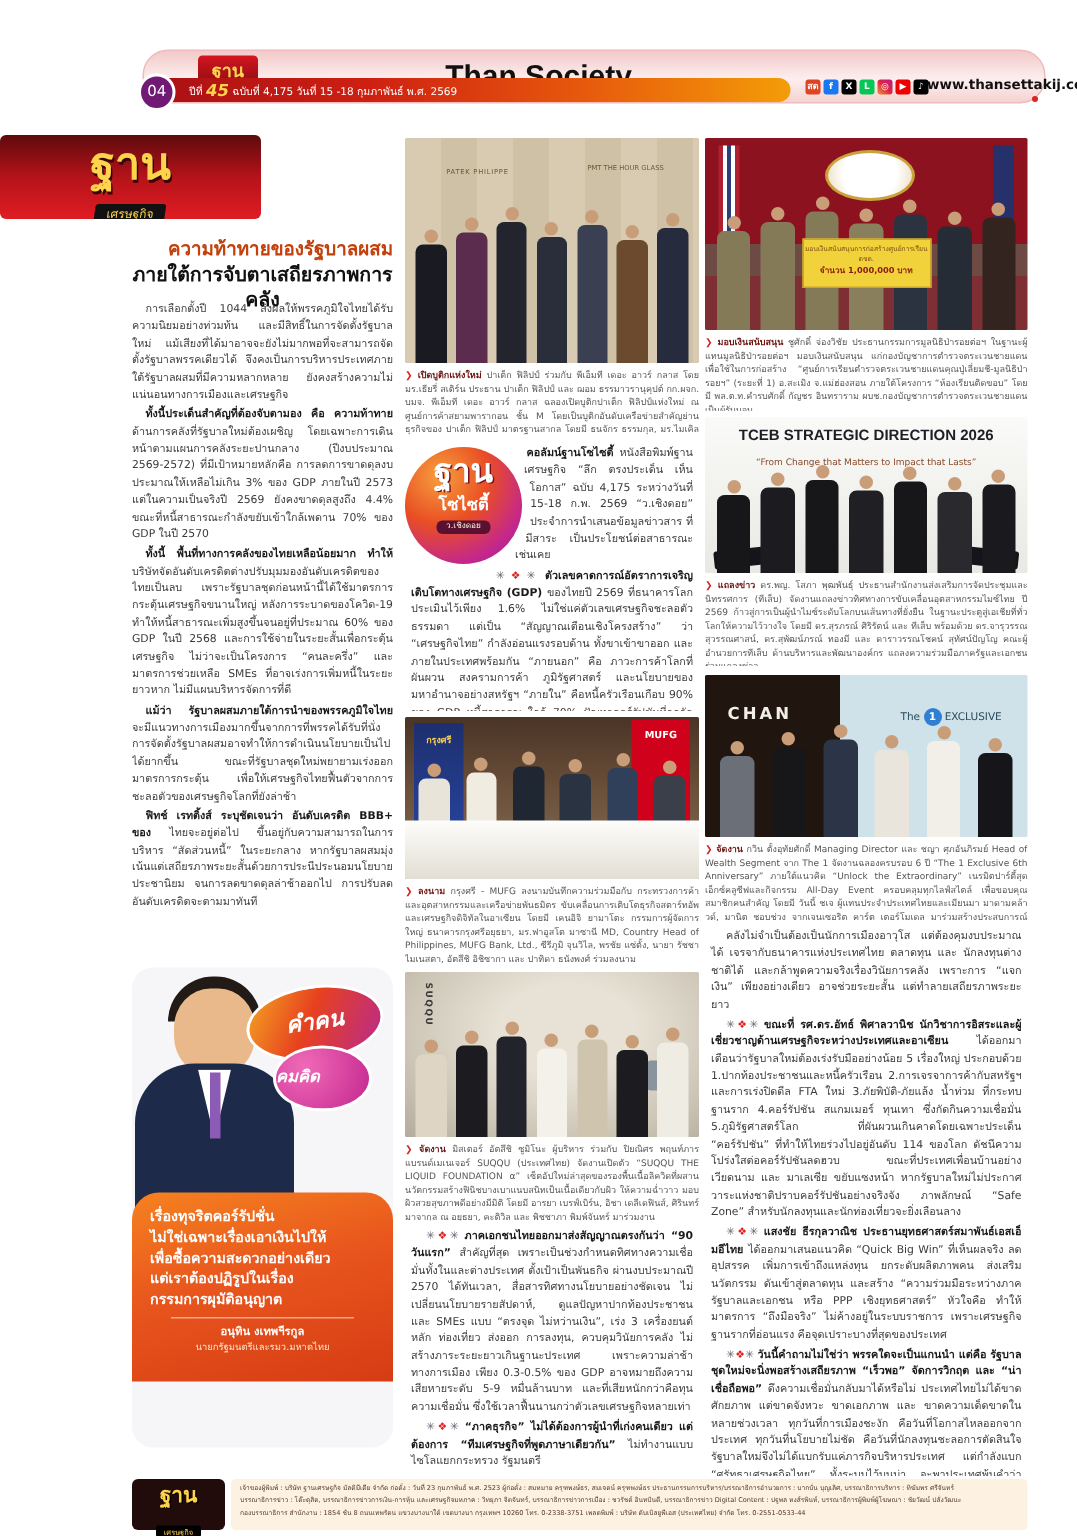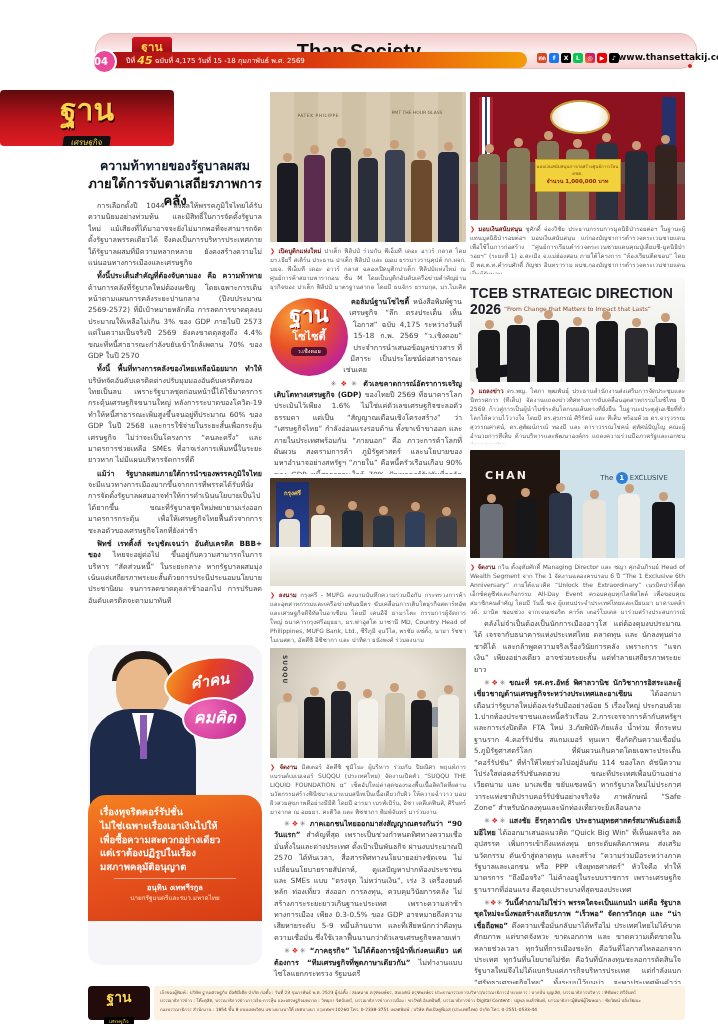--- a/index.html
+++ b/index.html
@@ -10,40 +10,40 @@
   .hdr-band{position:absolute;left:95px;top:33px;width:600px;height:34px;border-radius:17px;
     background:linear-gradient(180deg,#f3c9c9,#fdeeee 55%,#f6d2d2);border:1px solid #eebcbc;}
   .hdr-title{position:absolute;left:0;right:0;top:40px;text-align:center;
     font-family:"Liberation Sans",sans-serif;font-size:20px;font-weight:bold;color:#111;}
   .mini-logo{position:absolute;left:132px;top:37px;width:40px;height:20px;border-radius:3px;
     background:linear-gradient(180deg,#d41520,#8d0d12);color:#ffd44d;font-weight:bold;
     font-size:12px;text-align:center;line-height:20px;}
   .hdr-pill{position:absolute;left:95px;top:52px;width:432px;height:16px;border-radius:9px;
     background:linear-gradient(90deg,#a80f15,#ce2012 35%,#e85d0c 70%,#f39d07);}
   .page-badge{position:absolute;left:92px;top:49px;width:21px;height:21px;border-radius:50%;
-    background:#ec4899;border:2px solid #fff;color:#fff;font-weight:bold;font-size:10px;
-    text-align:left;line-height:21px;z-index:3;}
+    background:#701a75;border:2px solid #fff;color:#fff;font-weight:normal;font-size:10px;
+    text-align:center;line-height:21px;z-index:3;}
   .edition{position:absolute;left:126px;top:54px;color:#fff;font-size:7px;z-index:3;white-space:nowrap;}
   .edition .big{color:#ffd salmon;color:#ffd44d;font-style:italic;font-weight:bold;font-size:11px;vertical-align:-1px;}
   .social-row{position:absolute;left:537px;top:53px;display:flex;gap:2px;z-index:3;}
   .soc{width:10px;height:10px;border-radius:2px;color:#fff;font-size:6px;font-weight:bold;
     text-align:center;line-height:10px;display:inline-block;overflow:hidden;}
   .soc.live-icon{background:#d42;} .soc.facebook-icon{background:#1877f2;}
   .soc.x-icon{background:#000;} .soc.line-icon{background:#06c755;}
   .soc.instagram-icon{background:linear-gradient(45deg,#f09433,#dc2743,#bc1888);}
   .soc.youtube-icon{background:#e00;} .soc.tiktok-icon{background:#000;}
   .website{position:absolute;left:618px;top:52px;font-size:9px;font-weight:bold;color:#111;}
   .red-dot{position:absolute;left:688px;top:64px;width:4px;height:4px;border-radius:50%;background:#d22;}
   .l-logo{top:90px;height:56px;border-radius:4px;overflow:hidden;position:absolute;width:174px;
     background:linear-gradient(180deg,#5e0a0c,#b5131a 50%,#e01c23);text-align:center;}
   .l-logo .big{font-size:30px;font-weight:bold;color:#ffd44d;line-height:40px;text-shadow:1px 2px 0 #3a0506;}
   .l-logo .tag{display:inline-block;background:#111;color:#ffd44d;font-size:8px;padding:0 8px;
     border-radius:2px;transform:skewX(-8deg);margin-top:-6px;}
   .headline{position:absolute;top:158px;width:174px;text-align:center;left:88px;}
-  .headline .h1{color:#0f172a;font-size:12.5px;font-weight:bold;line-height:1.35;}
+  .headline .h1{color:#c2410c;font-size:12.5px;font-weight:bold;line-height:1.35;text-align:right;}
   .headline .h2{color:#111;font-size:13px;font-weight:bold;line-height:1.35;}
   .l-body{position:absolute;left:88px;top:200px;width:174px;height:440px;overflow:hidden;
     font-size:7.2px;line-height:1.58;text-align:justify;color:#3b3b3b;}
   .l-body p{margin:0 0 2px;text-indent:9px;}
   
   .qcard{position:absolute;left:88px;top:645px;width:174px;height:320px;border-radius:14px;
     overflow:hidden;background:#f6f5f7;}
   .q-man{position:absolute;left:0;top:0;width:112px;height:172px;}
   .q-hair{position:absolute;left:24px;top:6px;width:62px;height:30px;border-radius:30px 30px 0 0;background:#221a16;}
   .q-face{position:absolute;left:28px;top:14px;width:54px;height:58px;border-radius:45%;background:#e9b98c;}
@@ -51,21 +51,21 @@
   .q-shirt{position:absolute;left:44px;top:68px;width:22px;height:46px;background:#fff;
     clip-path:polygon(0 0,100% 0,50% 100%);}
   .q-tie{position:absolute;left:52px;top:70px;width:7px;height:44px;background:#8b5bb5;}
   .q-badge{position:absolute;right:4px;top:8px;width:96px;height:96px;z-index:4;}
   .q-blob1{position:absolute;right:2px;top:4px;width:88px;height:46px;border-radius:50%;
     transform:rotate(-8deg);background:linear-gradient(120deg,#f5a623,#e7411f 45%,#b72a8f);
     border:2px solid #fff;color:#fff;font-weight:bold;font-style:italic;font-size:15px;
     text-align:center;line-height:44px;}
   .q-blob2{position:absolute;right:10px;top:44px;width:62px;height:40px;border-radius:50%;
     background:radial-gradient(circle at 30% 30%,#f06ab8,#c3268e);border:2px solid #fff;
-    color:#fff;font-weight:bold;font-style:italic;font-size:16px;text-align:center;line-height:38px;}
+    color:#fff;font-weight:bold;font-style:italic;font-size:11px;text-align:left;line-height:38px;}
   .q-bubble{position:absolute;left:0;top:150px;width:174px;height:126px;
     background:linear-gradient(165deg,#f58220,#e8551d 45%,#d63c14);border-radius:18px 18px 0 0;z-index:3;}
   .q-lines{padding:10px 10px 0 12px;color:#fff;font-weight:bold;font-size:9.5px;line-height:1.45;}
   .q-author{margin-top:4px;text-align:center;color:#fff;border-top:1px solid rgba(255,255,255,.5);
     width:70%;margin-left:15%;padding-top:2px;font-size:7.5px;font-weight:bold;}
   .q-title{text-align:center;color:#ffe3c8;font-size:6.3px;}
   .q-date{position:absolute;left:0;bottom:0;width:174px;height:36px;background:#0d0d0d;z-index:4;
     color:#fff;font-size:8.5px;line-height:36px;padding-left:16px;box-sizing:border-box;}
   
   .photo{position:absolute;overflow:hidden;border-radius:1px;}
@@ -84,22 +84,22 @@
   .crest{position:absolute;left:50%;top:6%;width:56px;height:30px;margin-left:-28px;border-radius:50%;
     background:radial-gradient(circle at 50% 45%,#fff 55%,#e9d8b8);border:2px solid #c9a23c;}
   .flag-l,.flag-r{position:absolute;top:4%;width:14px;height:70px;}
   .flag-l{left:4%;background:linear-gradient(90deg,#b02030 0 20%,#fff 20% 40%,#2d3f77 40% 60%,#fff 60% 80%,#b02030 80%);}
   .flag-r{right:4%;background:#26306b;}
   .cheque{position:absolute;left:30%;top:52%;width:40%;height:26%;background:#f2d23a;border:1px solid #caa52a;
     z-index:3;font-size:4.5px;color:#7a4a12;text-align:center;line-height:1.6;padding-top:3px;box-sizing:border-box;}
   .cheque b{color:#8a1a12;font-size:5.5px;}
   
   .ph-tceb{left:470px;top:278px;width:215px;height:104px;background:linear-gradient(180deg,#fafaf8,#e8e8e4);}
-  .tceb-title{position:absolute;left:0;right:0;top:7%;font-weight:bold;
-    font-size:14px;color:#1d1d26;font-family:"Liberation Sans",sans-serif;}
+  .tceb-title{position:absolute;left:0;right:0;top:7%;text-align:center;font-weight:bold;
+    font-size:10px;color:#1d1d26;font-family:"Liberation Sans",sans-serif;}
   .tceb-sub{position:absolute;left:0;right:0;top:26%;text-align:center;font-size:6px;color:#8a4a2a;}
   .spk{position:absolute;bottom:4%;width:34px;height:12px;background:#14141a;border-radius:2px;transform:rotate(-6deg);}
   .spk.r{right:3%;transform:rotate(6deg);} .spk.l{left:3%;}
   
   .ph-mufg{left:270px;top:478px;width:196px;height:108px;background:linear-gradient(180deg,#4a3426,#6b503a 45%,#857058);}
   .ban-blue{position:absolute;left:3%;top:4%;width:17%;height:66%;background:linear-gradient(180deg,#1d2f6e,#27429a);
     color:#ffd44d;font-size:6px;font-weight:bold;text-align:center;padding-top:6px;box-sizing:border-box;}
   .ban-red{position:absolute;right:3%;top:2%;width:20%;height:72%;background:#d0021b;color:#fff;
     font-size:6.5px;font-weight:bold;text-align:center;padding-top:6px;box-sizing:border-box;}
   .table{position:absolute;left:0;right:0;bottom:0;height:36%;background:linear-gradient(180deg,#fdfdfb,#e2ded3);z-index:3;}
@@ -195,21 +195,21 @@
     <div class="q-badge">
       <div class="q-blob1">คำคน</div>
       <div class="q-blob2">คมคิด</div>
     </div>
     <div class="q-bubble">
       <div class="q-lines" id="quote-lines">
           <div>เรื่องทุจริตคอร์รัปชั่น</div>
           <div>ไม่ใช่เฉพาะเรื่องเอาเงินไปให้</div>
           <div>เพื่อซื้อความสะดวกอย่างเดียว</div>
           <div>แต่เราต้องปฏิรูปในเรื่อง</div>
-          <div>มสภาพคลุมัติอนุญาต</div>
+          <div>กรรมการผุมัติอนุญาต</div>
         </div>
       <div class="q-author">อนุทิน งเทพฯีรกูล</div>
       <div class="q-title">นายกรัฐมนตรีและรมว.มหาดไทย</div>
     </div>
   </div>
 
   <div class="photo ph-patek">
     <div class="brand-l">PATEK PHILIPPE</div>
     <div class="brand-r">PMT THE HOUR GLASS</div>
     <div class="people-row">
@@ -253,20 +253,21 @@
       <div class="a">ฐาน</div>
       <div class="b">โซไซตี้</div>
       <div class="c">ว.เชิงดอย</div>
     </div>
   <p><b>คอลัมน์ฐานโซไซตี้ </b>หนังสือพิมพ์ฐานเศรษฐกิจ “ลึก ตรงประเด็น เห็นโอกาส” ฉบับ 4,175 ระหว่างวันที่ 15-18 ก.พ. 2569 “ว.เชิงดอย” ประจำการนำเสนอข้อมูลข่าวสาร ที่มีสาระ เป็นประโยชน์ต่อสาธารณะ เช่นเคย</p>
       <p><span class="mk">✳<i>❖</i>✳ </span><b>ตัวเลขคาดการณ์อัตราการเจริญเติบโตทางเศรษฐกิจ (GDP) </b>ของไทยปี 2569 ที่ธนาคารโลกประเมินไว้เพียง 1.6% ไม่ใช่แค่ตัวเลขเศรษฐกิจชะลอตัวธรรมดา แต่เป็น “สัญญาณเตือนเชิงโครงสร้าง” ว่า “เศรษฐกิจไทย” กำลังอ่อนแรงรอบด้าน ทั้งขาเข้าขาออก และ ภายในประเทศพร้อมกัน “ภายนอก” คือ ภาวะการค้าโลกที่ผันผวน สงครามการค้า ภูมิรัฐศาสตร์ และนโยบายของมหาอำนาจอย่างสหรัฐฯ “ภายใน” คือหนี้ครัวเรือนเกือบ 90% ของ GDP หนี้สาธารณะใกล้ 70% ปัญหาคอร์รัปชันที่ถูกจัดอันดับต่ำลง และความเชื่อมั่นที่สึกกร่อน คำว่า “คนป่วยแห่งเอเชีย” ที่ถูกชาติอื่นใช้เรียกไทยไม่ใช่เพียงวาทกรรม แต่สะท้อนอาการการเติบโตที่ต่ำสุดในภูมิภาค ขีดความ</p>
     </div>
 
   <div class="photo ph-mufg">
     <div class="ban-blue">กรุงศรี</div>
+    <div class="ban-red">MUFG</div>
     <div class="people-row">
         <div class="person" style="height: 80%;">
           <div class="phead"></div>
           <div class="pbody" style="background: rgb(232, 228, 218);"></div>
         </div>
         <div class="person" style="height: 87%;">
           <div class="phead"></div>
           <div class="pbody" style="background: rgb(240, 236, 226);"></div>
         </div>
         <div class="person" style="height: 94%;">

